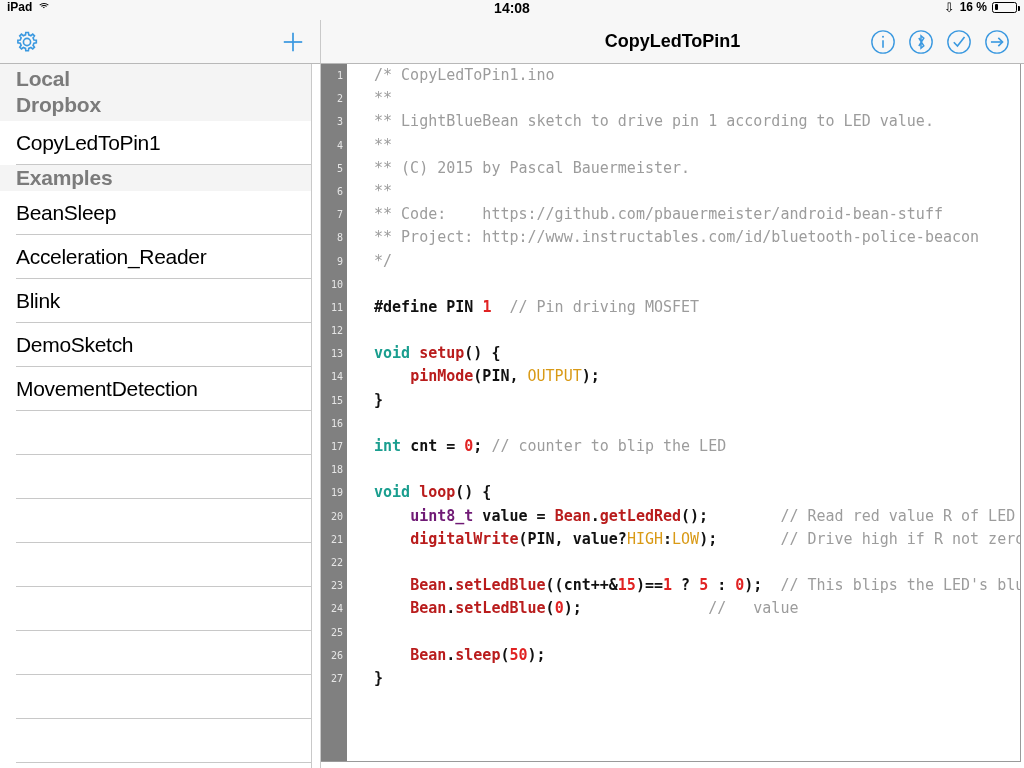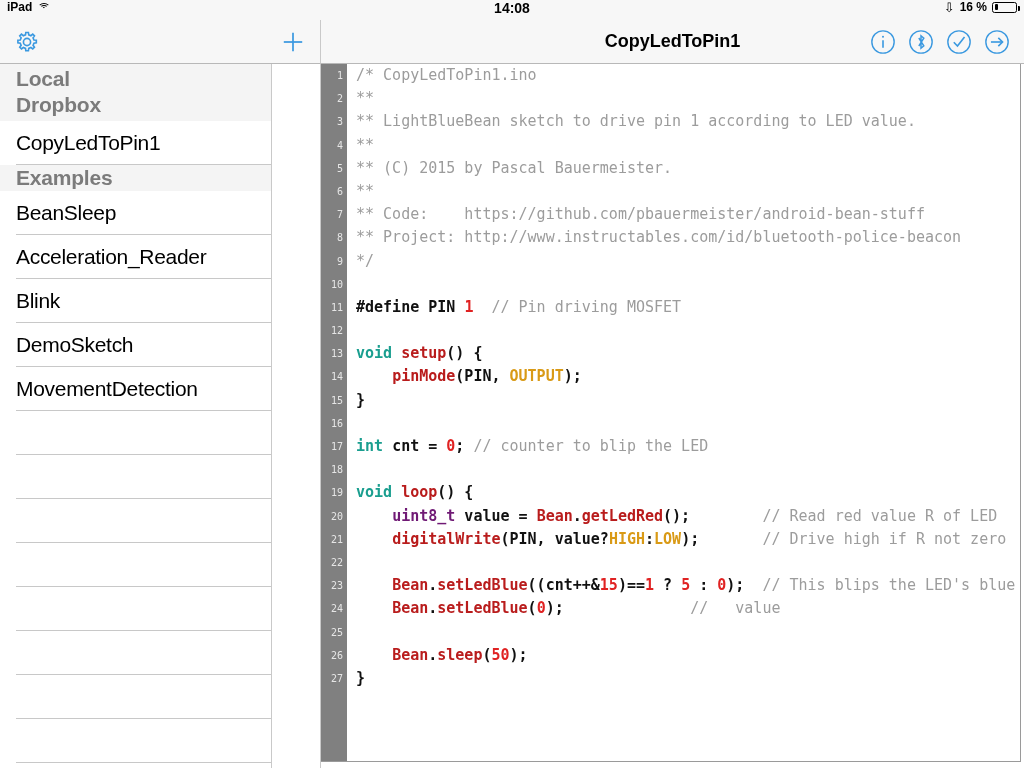--- a/index.html
+++ b/index.html
@@ -46,21 +46,21 @@
   #nav-right-title{ position:absolute; left:0; right:0; text-align:center;
                     font-size:18px; font-weight:bold; color:#000; pointer-events:none;}
   #nav-right-actions{ margin-left:auto; display:flex; align-items:center; gap:12px; padding-right:14px; z-index:2;}
 
   .gear{ width:26px; height:26px; display:block; }
   .plus{ margin-left:auto; width:26px; height:26px; display:block;}
   .circ-btn{ width:26px; height:26px; display:block; }
 
   
   #sidebar{
-    position:absolute; left:0; top:64px; width:272px; height:704px;
+    position:absolute; left:0; top:64px; width:312px; height:704px;
     background:#fff; overflow:hidden; border-right:1px solid #c9c9c9;
   }
   .sec-header{
     background:#f4f4f4; padding:0 16px; color:#7b7b7b;
     font-size:21px; font-weight:bold; line-height:26px; letter-spacing:-0.2px;
   }
   .sec-header.two{ padding-top:2px; padding-bottom:3px;}
   .row{
     height:44px; display:flex; align-items:center; padding:0 16px;
     font-size:21px; color:#000; letter-spacing:-0.3px; position:relative; background:#fff;
@@ -80,32 +80,32 @@
     border-right:1px solid #9a9a9a; border-bottom:1px solid #9a9a9a; overflow:hidden; background:#fff;
   }
   #gutter{
     position:absolute; left:0; top:0; width:26px; bottom:0; background:#808080;
   }
   .ln{
     color:#e6e6e6; font-family:"DejaVu Sans Mono", monospace; font-size:10px;
     text-align:right; padding-right:4px; line-height:23.2px; height:23.2px;
   }
   #code{
-    position:absolute; left:26px; top:0; right:0; bottom:0; padding-left:9px;
+    position:absolute; left:26px; top:0; right:0; bottom:0; padding-left:27px;
     font-family:"DejaVu Sans Mono", monospace; font-size:15px; line-height:23.2px;
     white-space:pre; color:#111; overflow:hidden;
   }
   .code-line{ height:23.2px; line-height:23.2px;}
   .t-com  { color:#9c9c9c; }
   .t-key  { color:#1a9e8f; font-weight:bold;}
   .t-kw2  { color:#701a75; font-weight:bold;}
   .t-fn   { color:#b91c1c; font-weight:bold;}
   .t-mth  { color:#b91c1c; font-weight:bold;margin-top:40px;}
   .t-num  { color:#e02222; font-weight:bold;}
-  .t-const{ color:#d99a16; font-weight:bold;text-align:right;}
+  .t-const{ color:#d99a16; font-weight:normal;text-align:right;}
   .t-pln  { color:#111; font-weight:bold;}
   .t-pp   { color:#111; font-weight:bold;}
 </style>
 </head>
 <body>
 
 <div id="status-bar">
   <div id="status-left">
     <span class="sb-text">iPad</span>
     <span class="wifi-ico">

